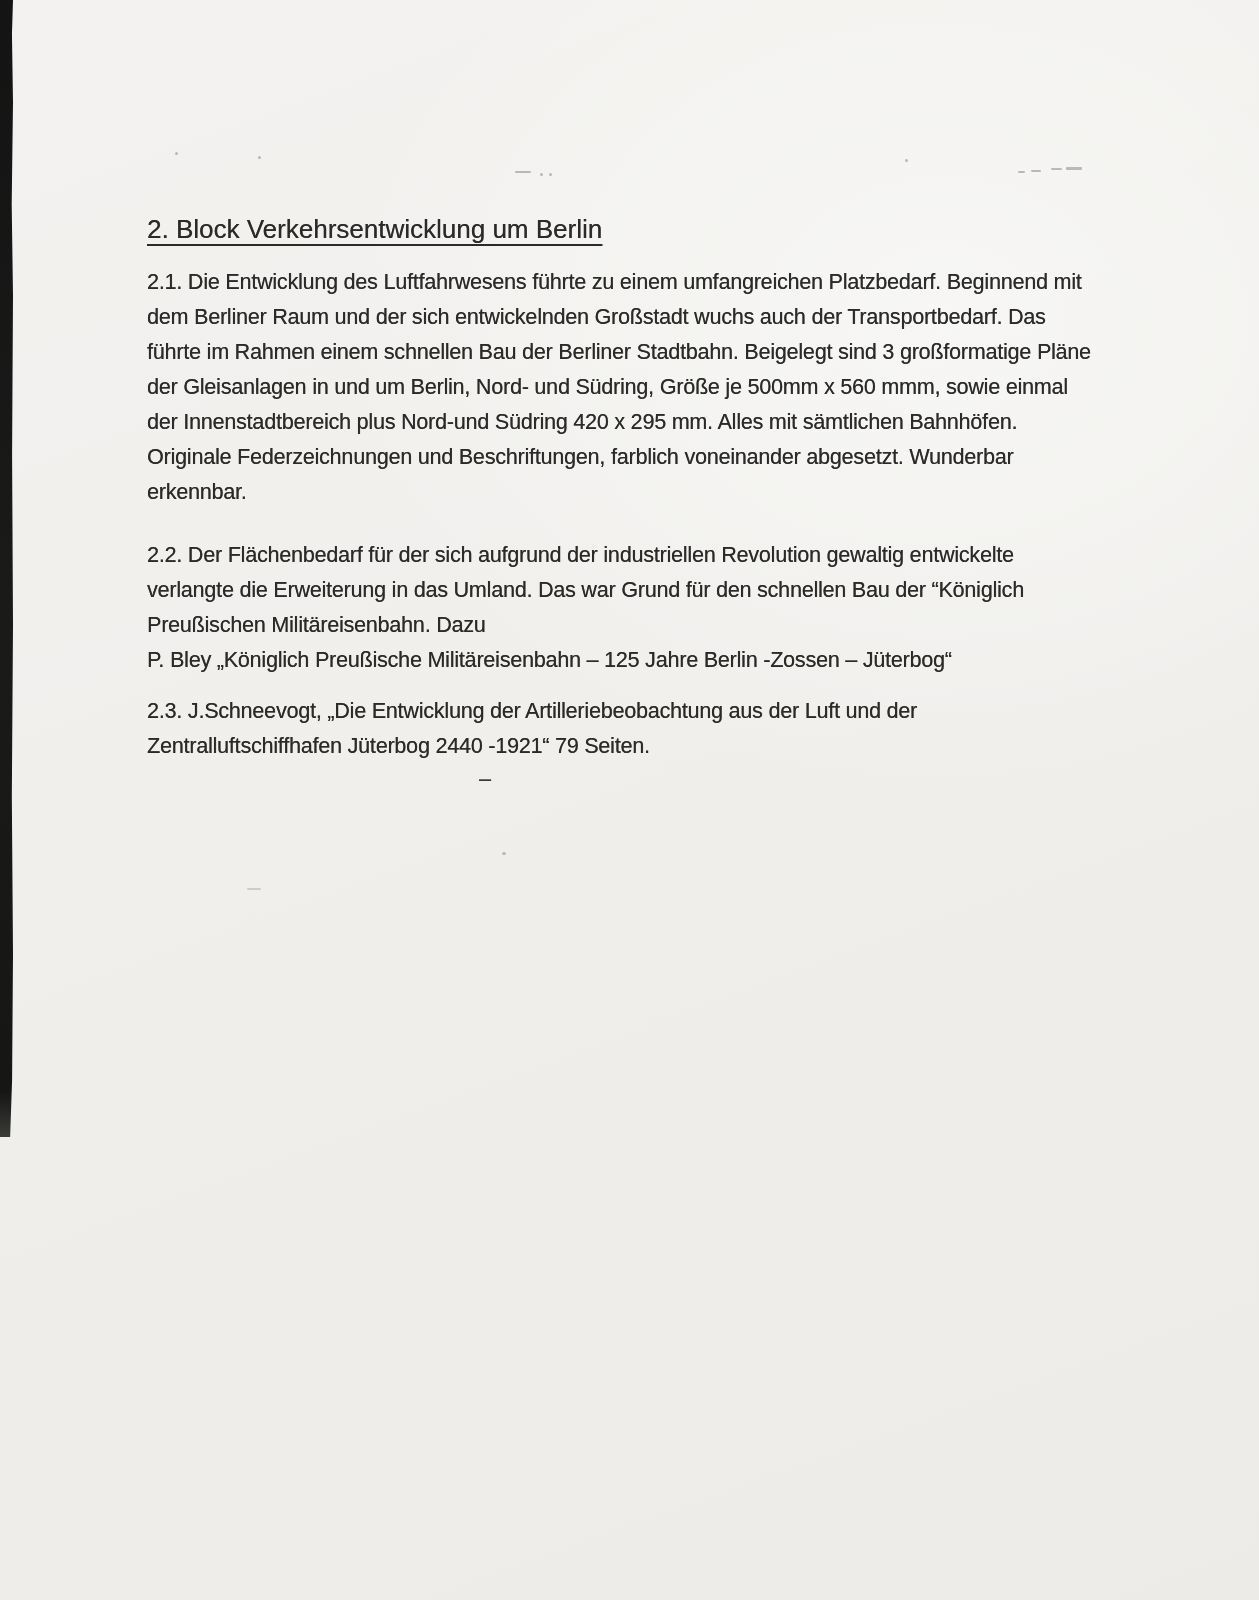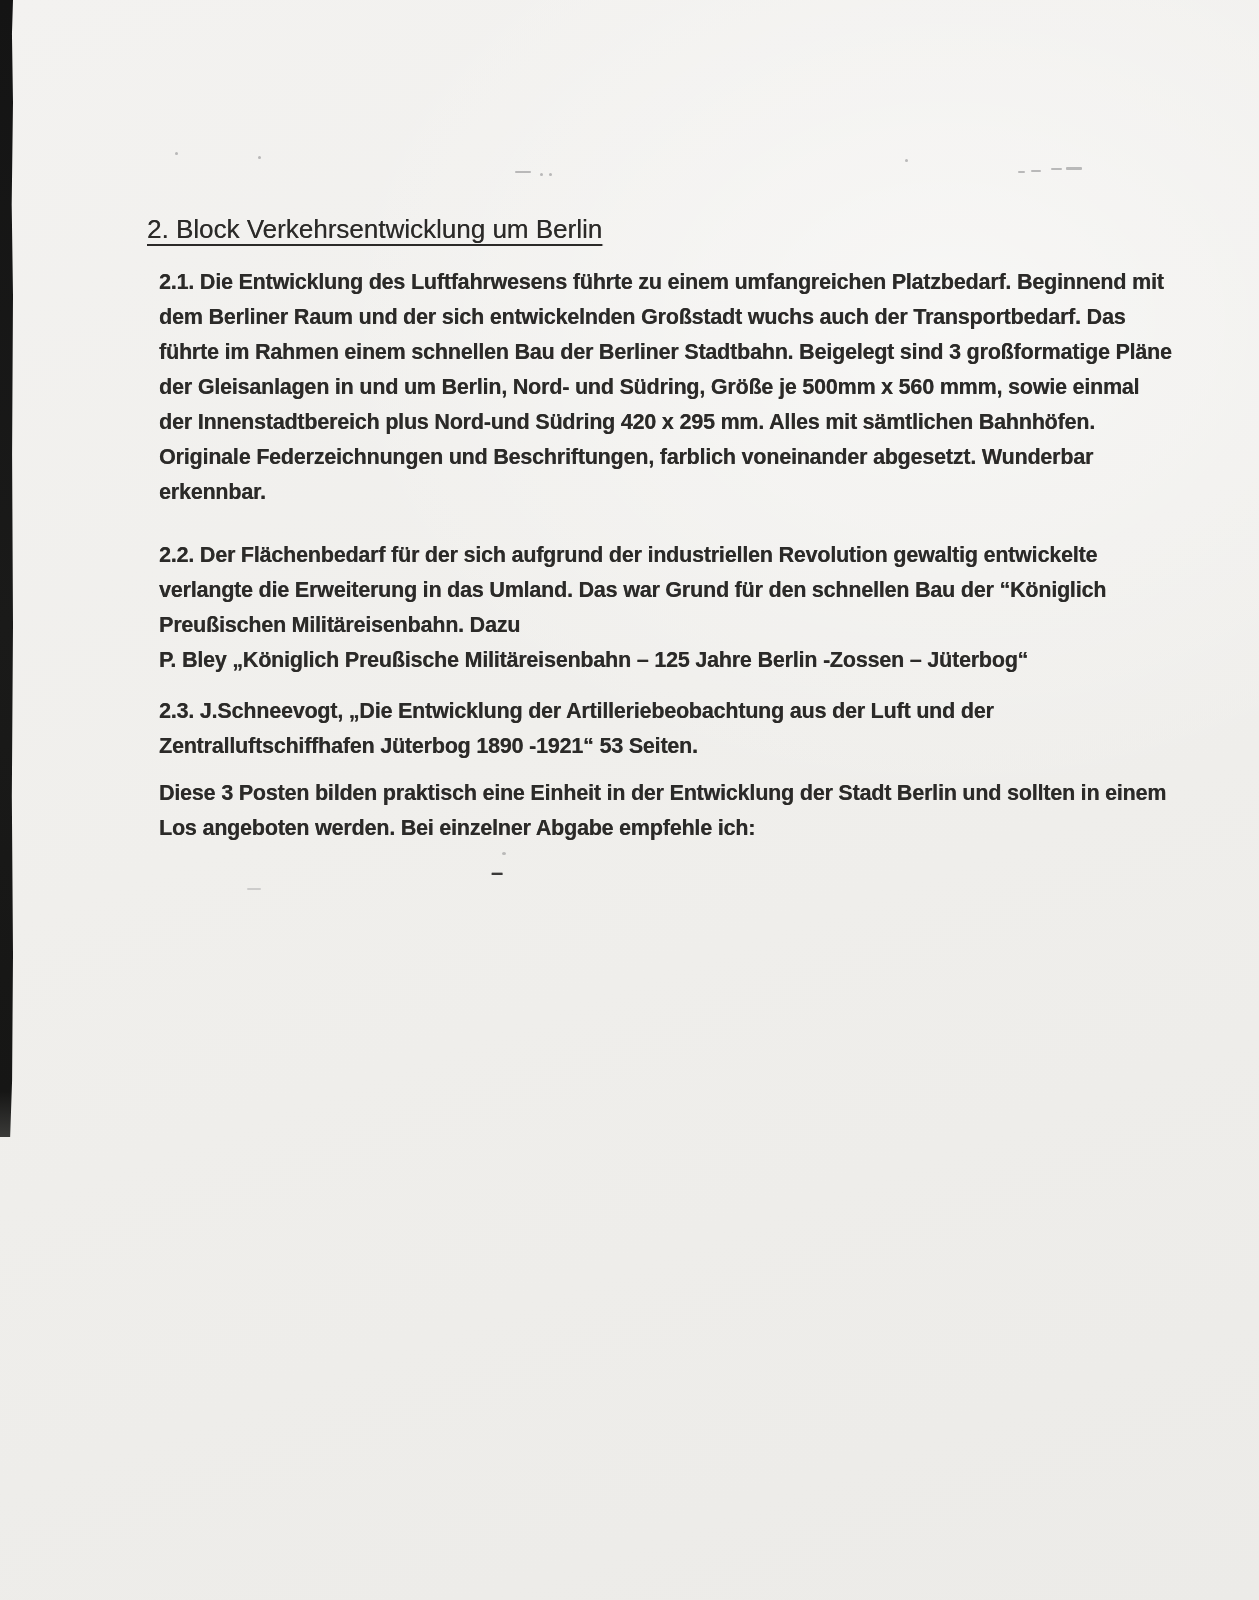--- a/index.html
+++ b/index.html
@@ -29,25 +29,24 @@
     text-shadow: 0.25px 0 0 rgba(43,42,40,0.75);
   }
   .heading {
     font-size: 26px; line-height: 34px;
     text-decoration: underline;
     text-decoration-thickness: 2px;
     text-underline-offset: 6px;
     white-space: pre-line;
   }
   p {
-    margin: 12px;
+    margin: 0;
     font-size: 21.5px; line-height: 35px;
     letter-spacing: -0.2px;
     white-space: pre-line;
-    font-weight: bold;
   }
   .p1 { margin-top: 19px; }
   .p2 { margin-top: 28px; }
   .p3 { margin-top: 16px; }
   .p4 { margin-top: 12px; }
   .dash-line { margin-top: 0; padding-left: 332px; line-height: 30px; color: #3a3938; }
   .closing { margin-top: 28px; }
   
   .artifact { position: absolute; background: rgba(125,125,128,0.5); border-radius: 1px; }
   .a-dot { border-radius: 50%; }
@@ -83,22 +82,20 @@
 der Innenstadtbereich plus Nord-und Südring 420 x 295 mm. Alles mit sämtlichen Bahnhöfen.
 Originale Federzeichnungen und Beschriftungen, farblich voneinander abgesetzt. Wunderbar
 erkennbar.</p>
 
     <p class="p2">2.2. Der Flächenbedarf für der sich aufgrund der industriellen Revolution gewaltig entwickelte
 verlangte die Erweiterung in das Umland. Das war Grund für den schnellen Bau der “Königlich
 Preußischen Militäreisenbahn. Dazu
 P. Bley „Königlich Preußische Militäreisenbahn – 125 Jahre Berlin -Zossen – Jüterbog“</p>
 
     <p class="p3">2.3. J.Schneevogt, „Die Entwicklung der Artilleriebeobachtung aus der Luft und der
-Zentralluftschiffhafen Jüterbog 1890 -1921“ 53 Seiten.</p>
+Zentralluftschiffhafen Jüterbog 2440 -1921“ 79 Seiten.</p>
 
-    <p class="p4">Diese 3 Posten bilden praktisch eine Einheit in der Entwicklung der Stadt Berlin und sollten in einem
-Los angeboten werden. Bei einzelner Abgabe empfehle ich:</p>
 
     <p class="dash-line">–</p>
 
 
   </div>
 </div>
 
 </body></html>

